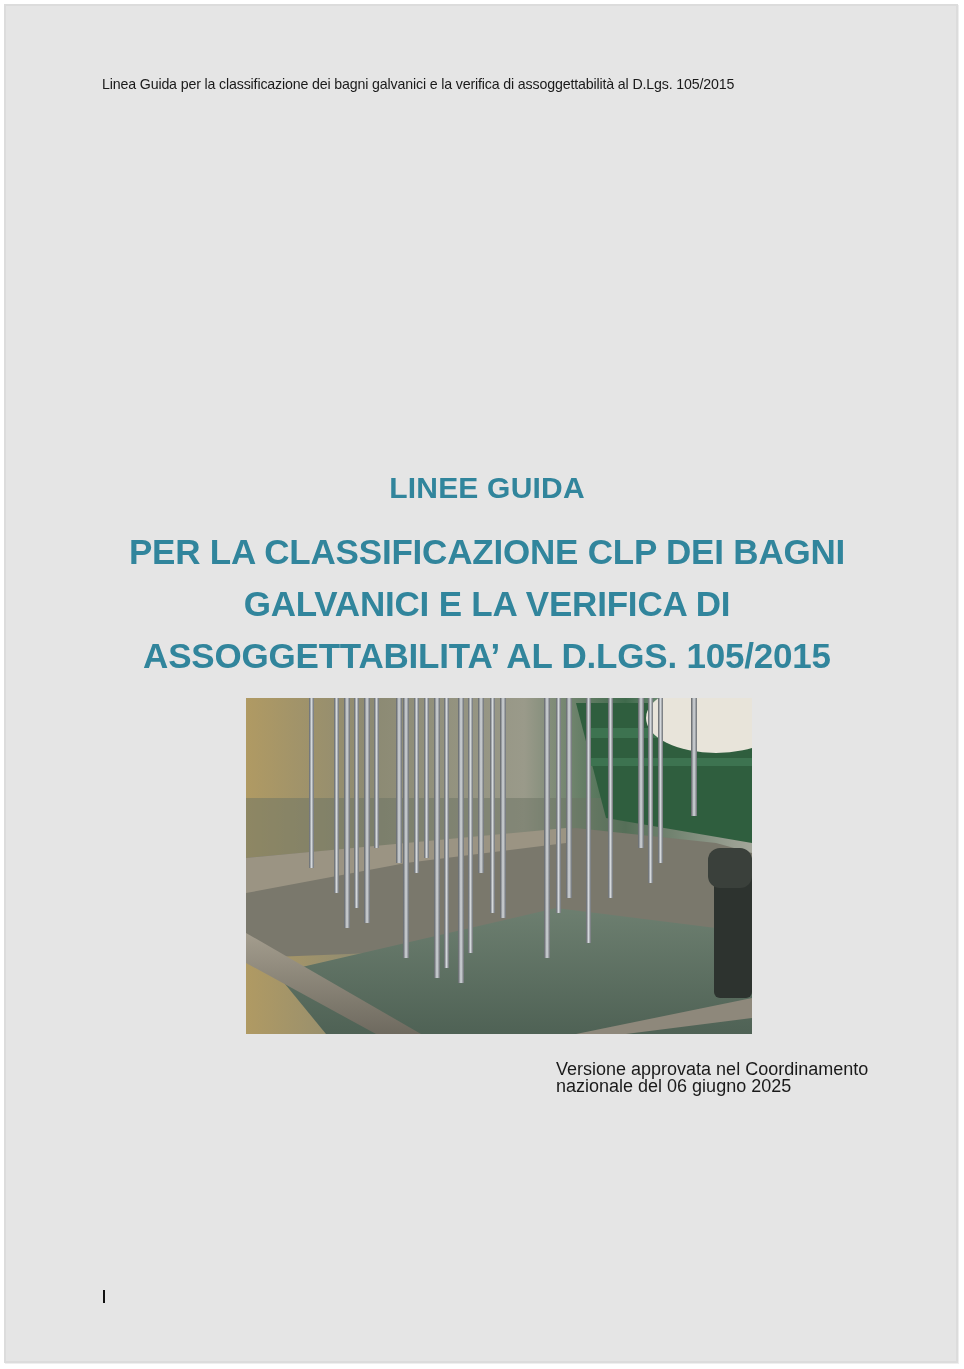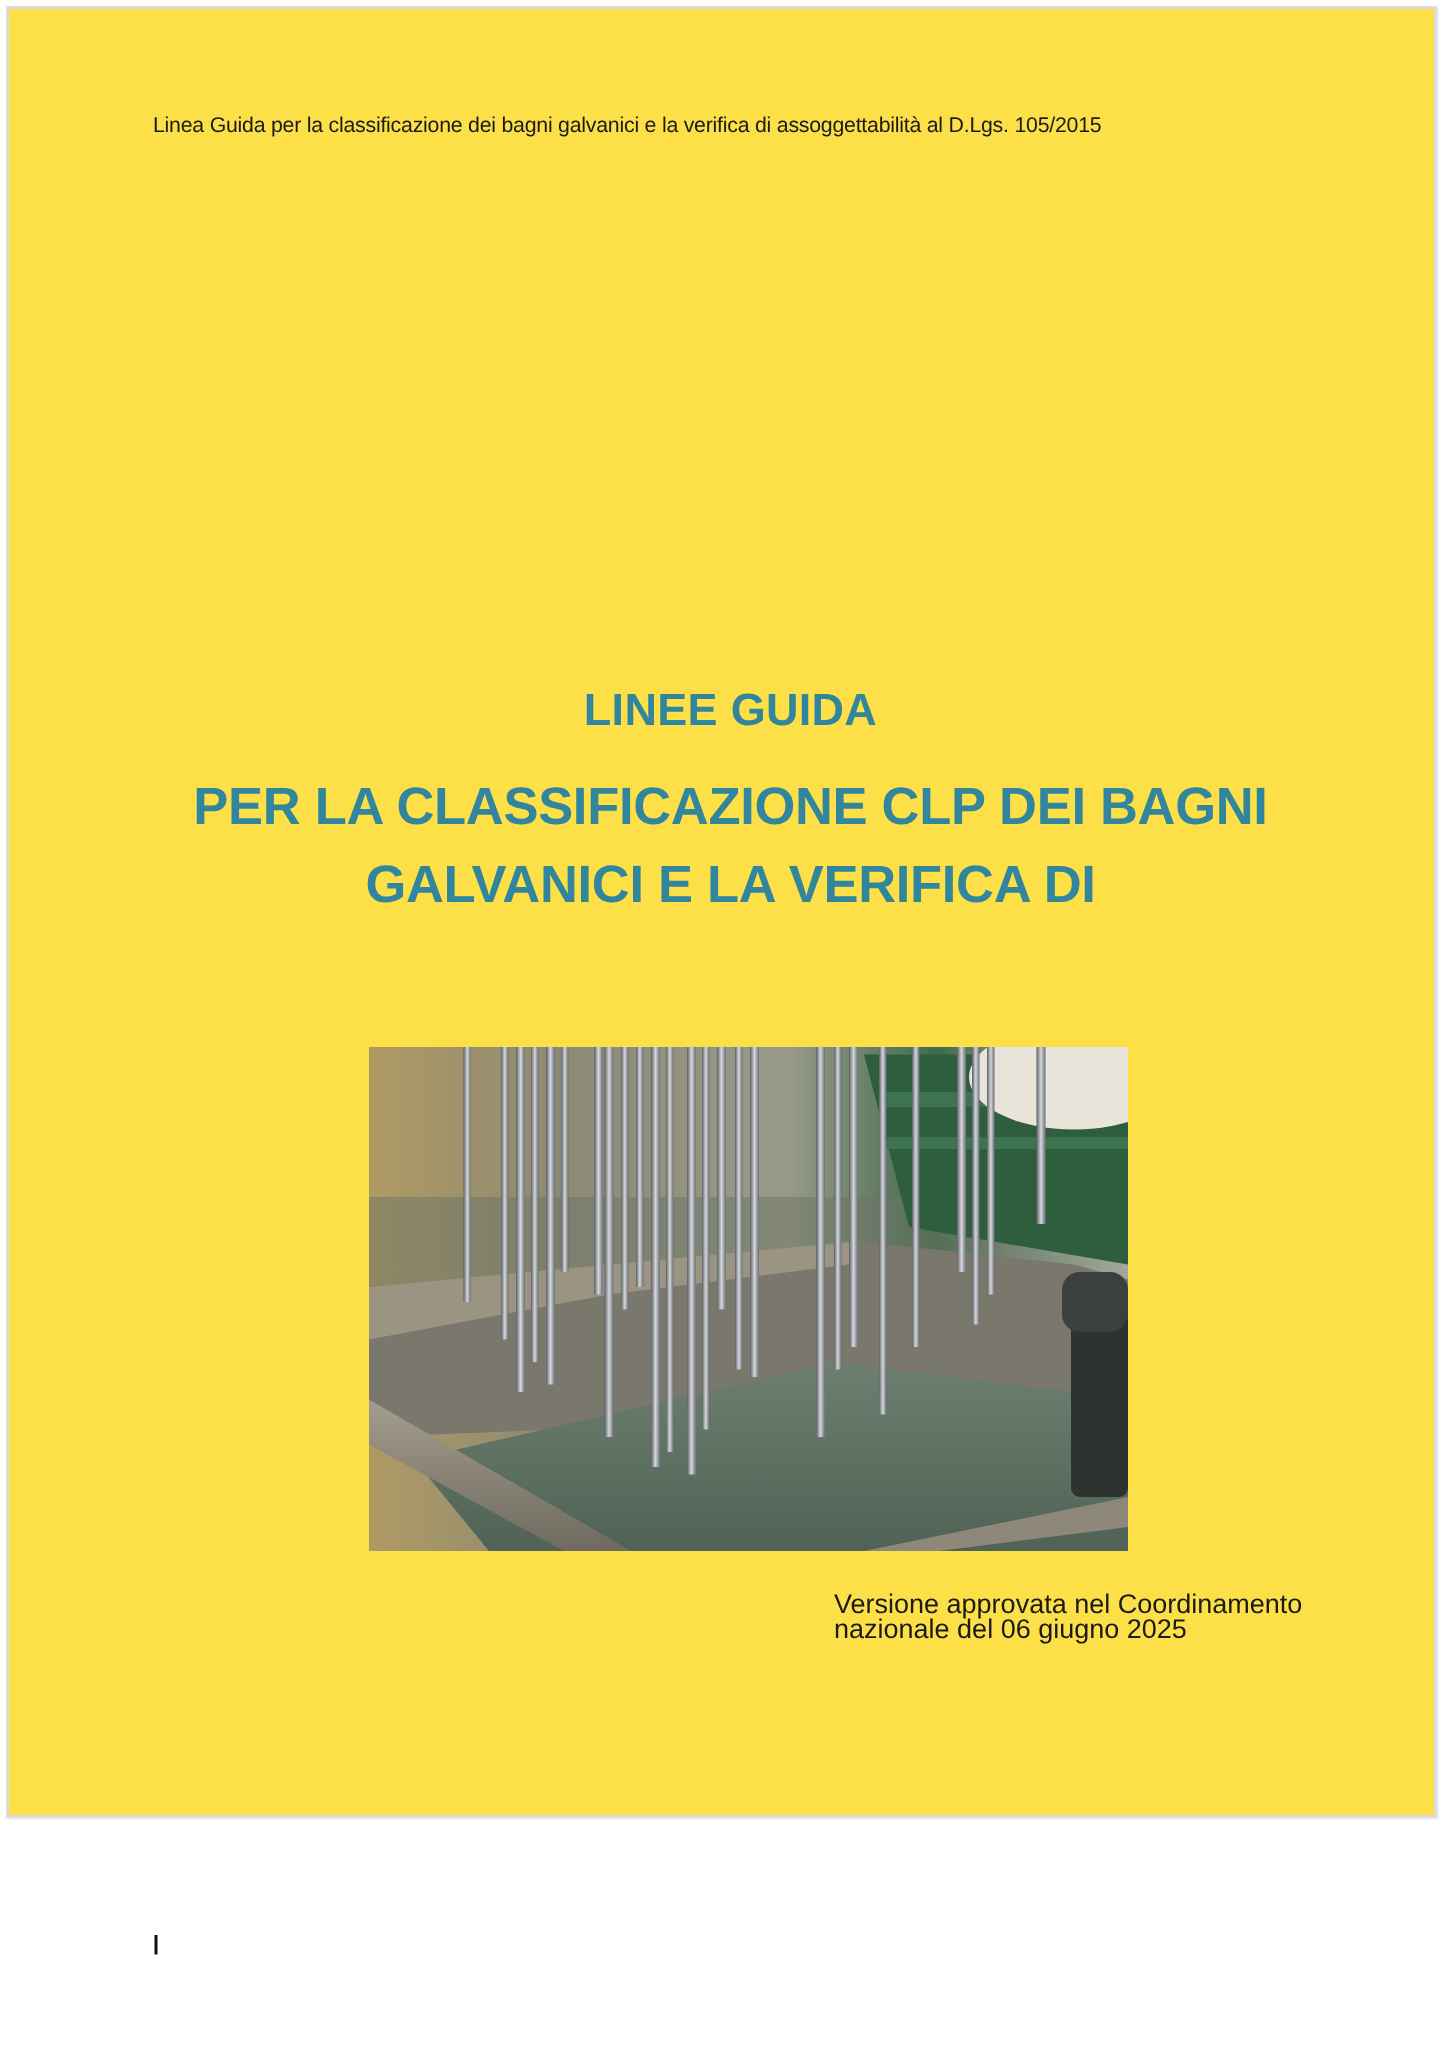--- a/index.html
+++ b/index.html
@@ -12,40 +12,40 @@
       height: 1369px;
       position: relative;
       overflow: hidden;
       font-family: "Liberation Sans", sans-serif;
     }
     .page-frame {
       position: absolute;
       left: 4px;
       top: 4px;
       width: 954px;
-      height: 1208px;
+      height: 1359px;
       border: 2px solid #dcdcdc;
       box-sizing: border-box;
-      background: #fde047;
+      background: #e5e5e5;
       box-shadow: 1px 1px 0 #eeeeee;
     }
     .running-header {
       position: absolute;
       left: 96px;
       top: 70px;
       font-size: 14.2px;
       color: #1a1a1a;
       letter-spacing: -0.15px;
       white-space: nowrap;
     }
     .title-block {
       position: absolute;
       left: 100px;
       width: 762px;
-      top: 448px;
+      top: 462px;
       text-align: center;
       color: #31859c;
       font-weight: bold;
     }
     .title-main {
       font-size: 30px;
       line-height: 40px;
       margin: 0 0 18px 0;
       letter-spacing: 0.2px;
     }
@@ -87,20 +87,21 @@
 <body>
 
 <div class="page-frame">
 
   <div class="running-header">Linea Guida per la classificazione dei bagni galvanici e la verifica di assoggettabilità al D.Lgs. 105/2015</div>
 
   <div class="title-block">
     <div class="title-main">LINEE GUIDA</div>
     <div class="title-sub">PER LA CLASSIFICAZIONE CLP DEI BAGNI</div>
     <div class="title-sub">GALVANICI E LA VERIFICA DI</div>
+    <div class="title-sub">ASSOGGETTABILITA’ AL D.LGS. 105/2015</div>
   </div>
 
   <div class="photo" title="Metal strips hanging above a galvanic plating bath tank">
     <svg width="506" height="336" viewBox="0 0 506 336" xmlns="http://www.w3.org/2000/svg">
       <defs>
         <linearGradient id="bgTop" x1="0" y1="0" x2="1" y2="0">
           <stop offset="0" stop-color="#b09a63"></stop>
           <stop offset="0.25" stop-color="#8c8a73"></stop>
           <stop offset="0.55" stop-color="#9a9a8a"></stop>
           <stop offset="0.75" stop-color="#3f6a4c"></stop>

